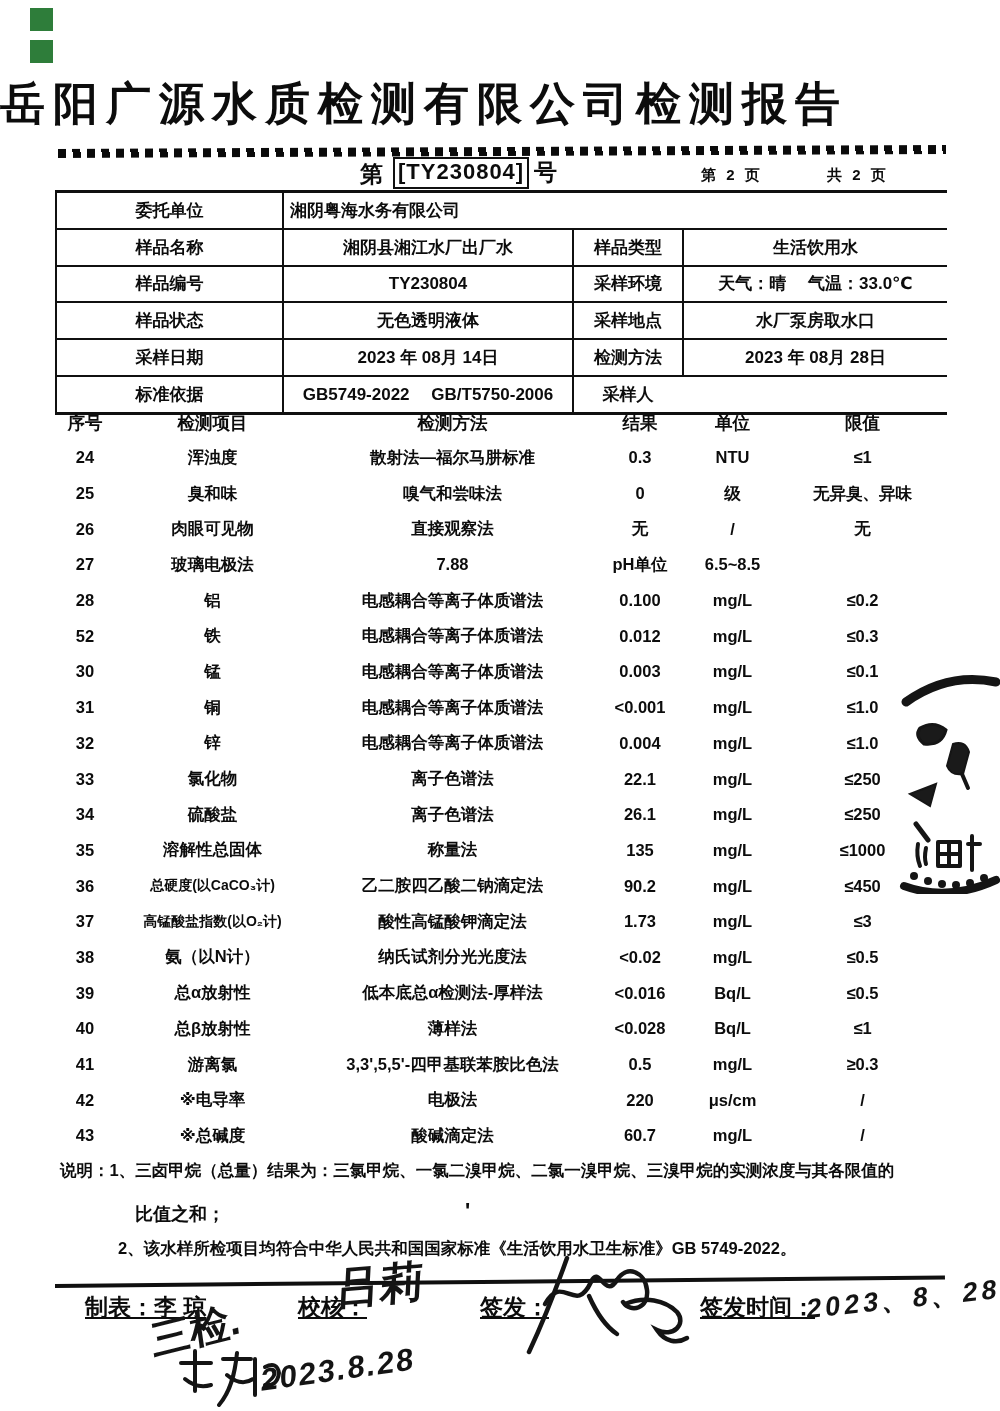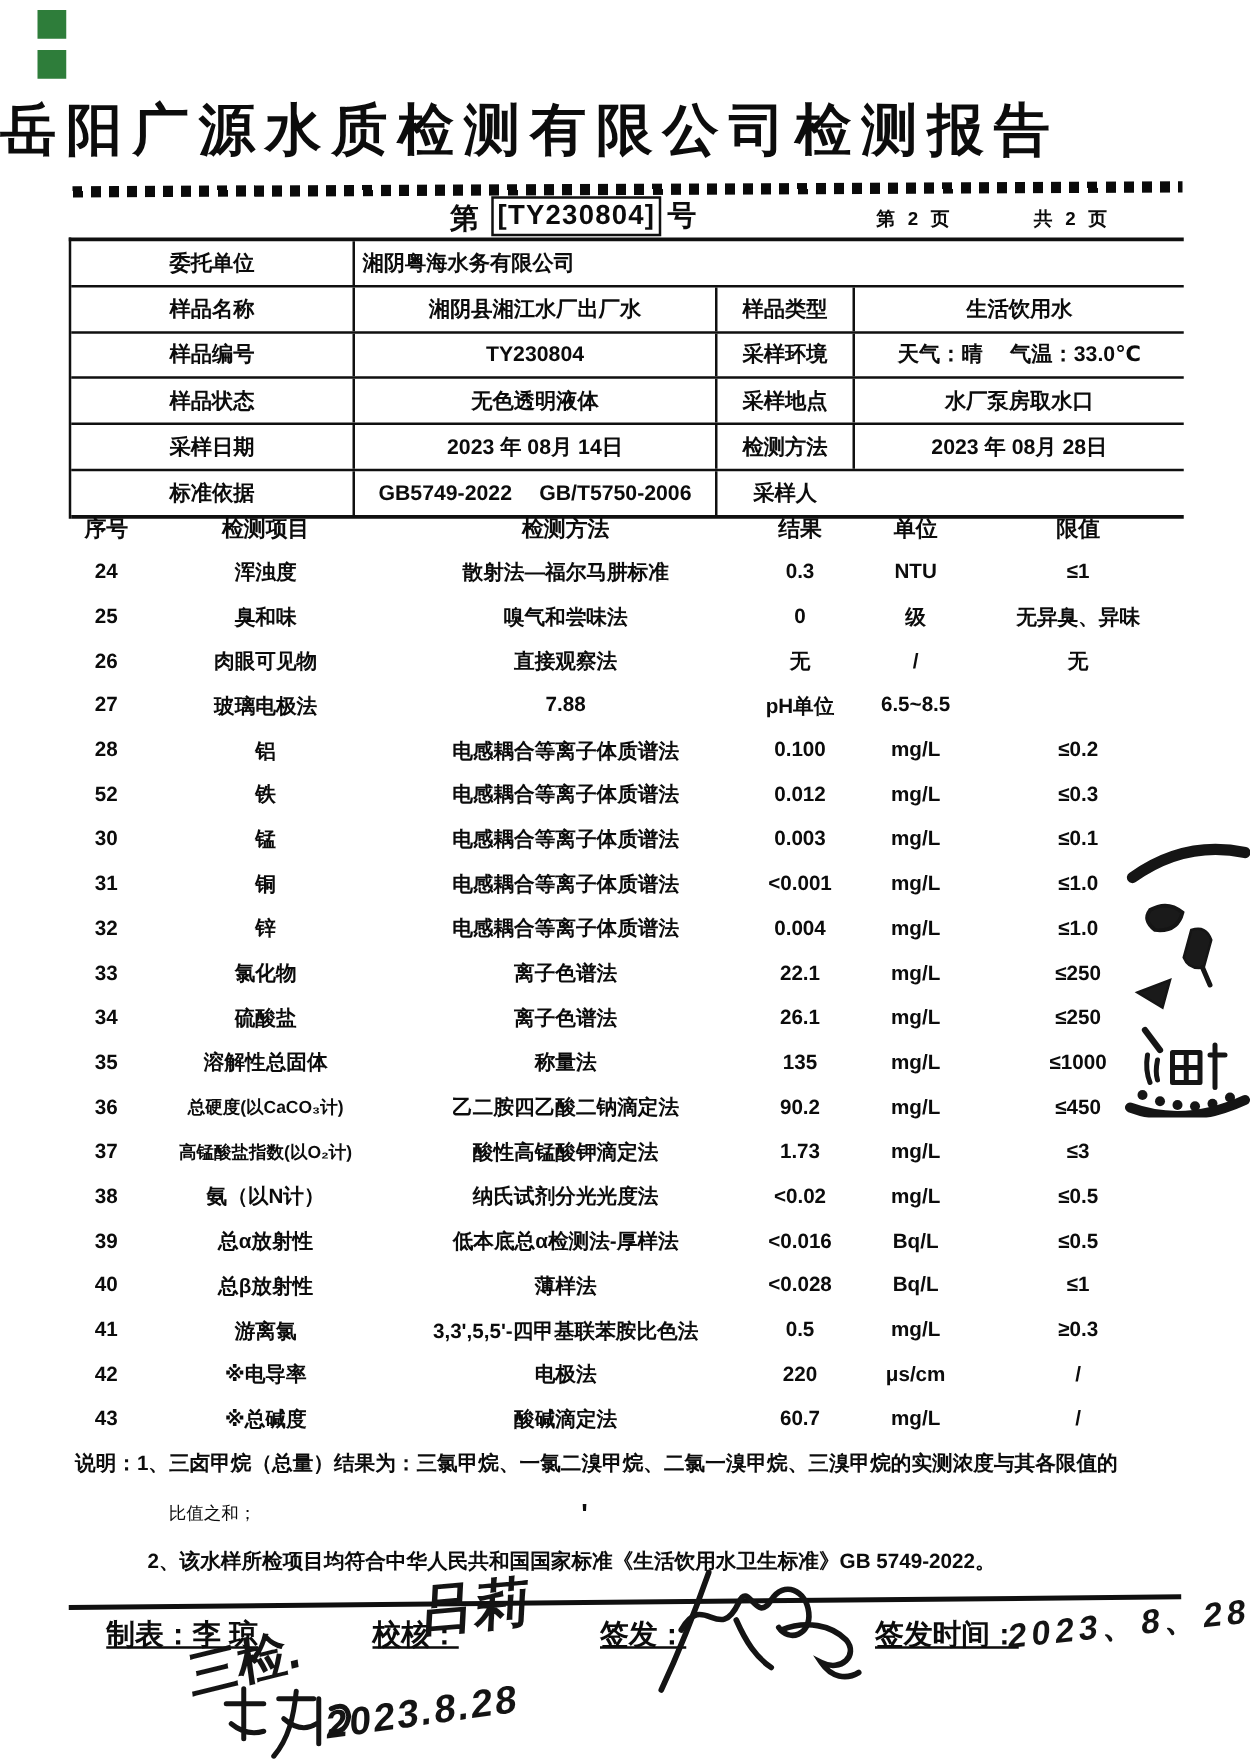--- a/index.html
+++ b/index.html
@@ -37,21 +37,21 @@
   .res-rows{position:absolute;left:55px;top:440px;width:890px;}
   .res-header,.res-row{display:grid;grid-template-columns:60px 195px 285px 90px 95px 165px;}
   .res-header>div{display:flex;align-items:center;justify-content:center;
     font-size:17.5px;font-weight:700;}
   .res-row{height:35.7px;}
   .res-row>div{display:flex;align-items:center;justify-content:center;
     font-size:16.5px;font-weight:700;white-space:nowrap;}
   
   .note1{position:absolute;left:60px;top:1160px;width:900px;font-size:16.5px;
     font-weight:700;white-space:nowrap;}
-  .note2{position:absolute;left:135px;top:1202px;font-size:14px;font-weight:400;}
+  .note2{position:absolute;left:135px;top:1202px;font-size:18px;font-weight:700;}
   .stray-mark{position:absolute;left:465px;top:1198px;font-size:22px;font-weight:700;}
   .note3{position:absolute;left:118px;top:1238px;width:880px;font-size:16.5px;
     font-weight:700;white-space:nowrap;}
   
   .footer-sep{position:absolute;left:55px;top:1284px;width:890px;height:3.5px;
     background:#101010;transform:rotate(-0.55deg);transform-origin:left center;}
   .f-label{position:absolute;font-size:23px;font-weight:700;white-space:nowrap;text-decoration:underline;}
   .hand{position:absolute;font-weight:700;color:#141414;white-space:nowrap;}
   .sig-checker{left:336px;top:1256px;font-size:44px;transform:rotate(-5deg) skewX(-8deg);}
   .time-value{left:806px;top:1281px;font-size:27px;letter-spacing:4px;

